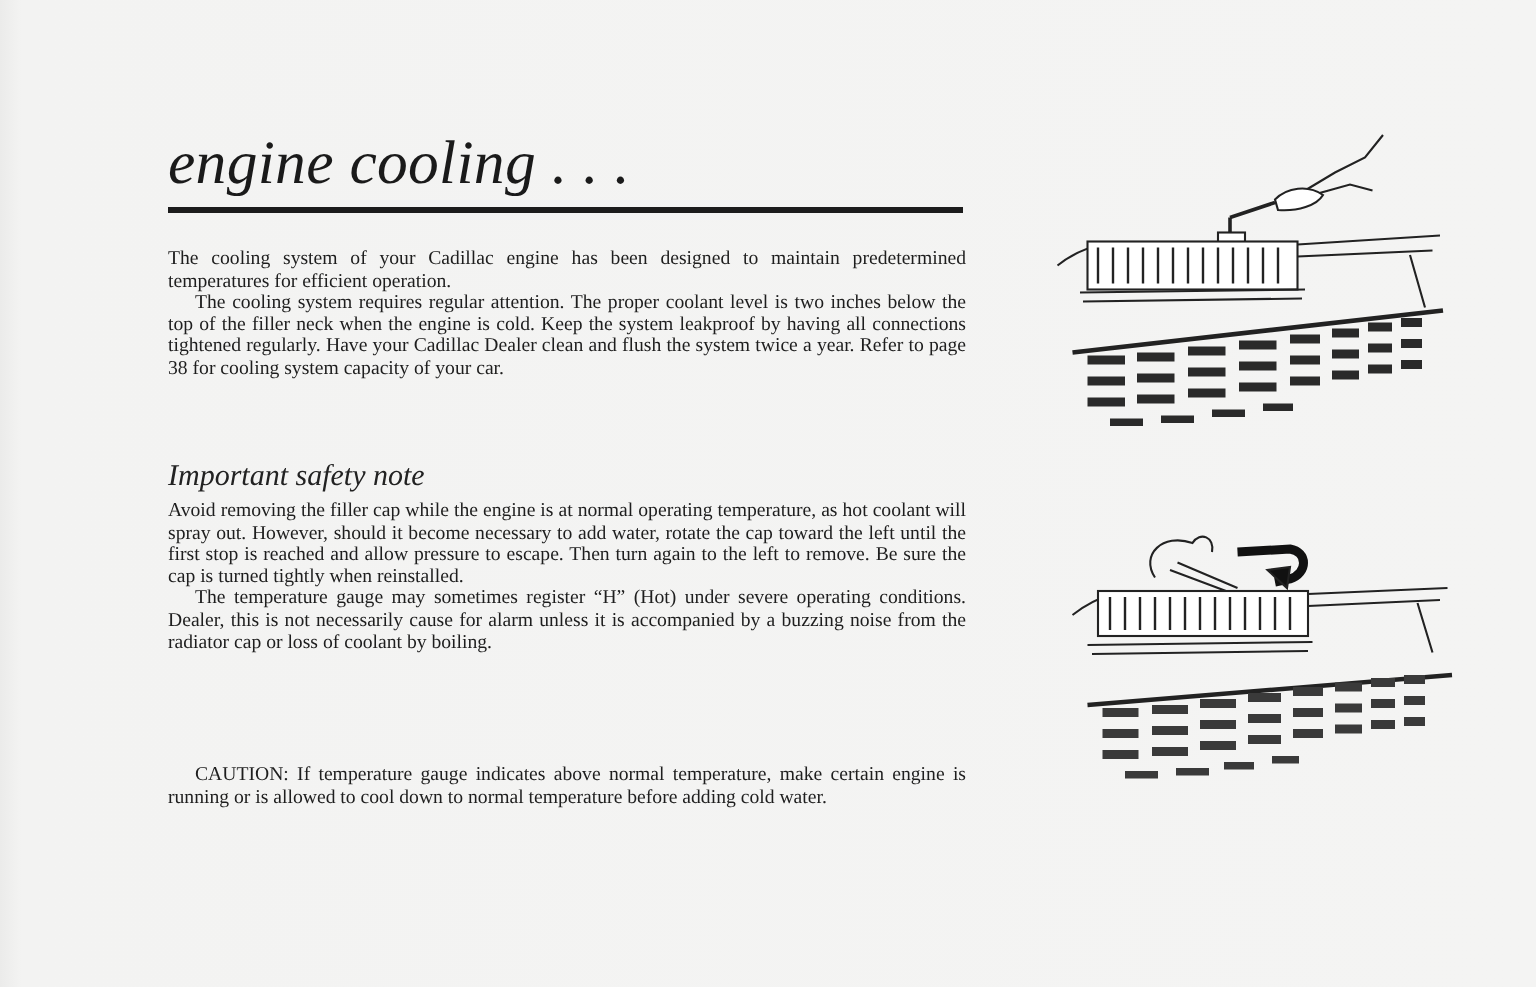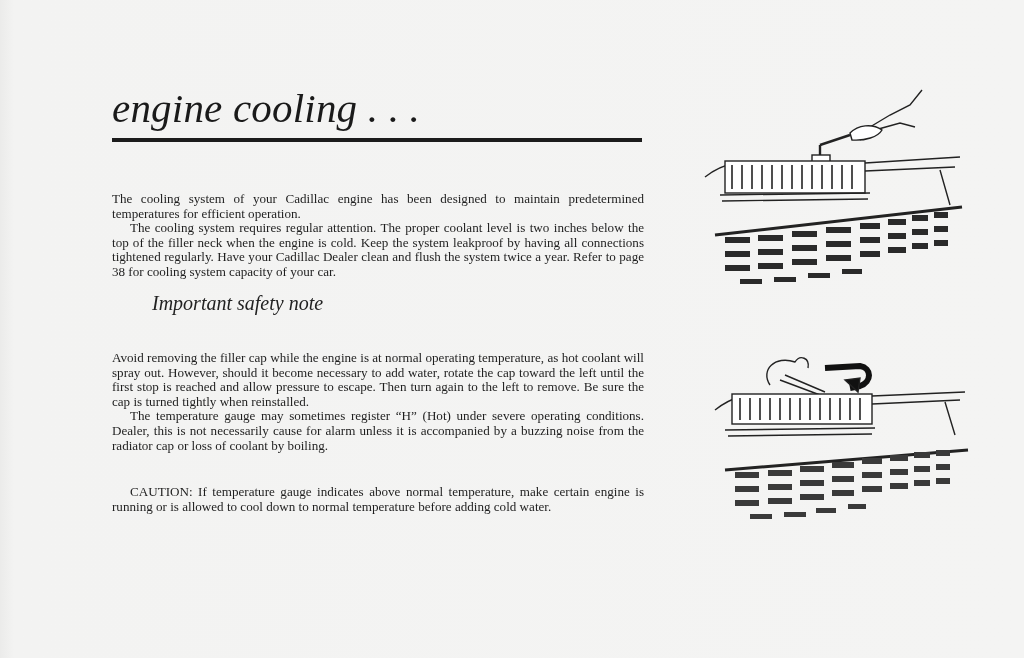--- a/index.html
+++ b/index.html
@@ -18,46 +18,46 @@
   }
   .rule { position:absolute; left:112px; top:138px; width:530px; height:4px; background:#1c1c1c; }
   .body-block {
     position:absolute; left:112px; width:532px;
     font-family:"Liberation Serif", serif; font-size:13.1px; line-height:14.6px;
     text-align:justify; color:#1e1e1e;
   }
   .body-block p { margin:0; text-indent:0; }
   .body-block p.ind { text-indent:18px; }
   .sub {
-    position:absolute; left:112px; top:292px;
-    font-family:"Liberation Serif", serif; font-style:italic; font-size:20px; color:#222;margin-left:40px;
+    position:absolute; left:112px; top:306px;
+    font-family:"Liberation Serif", serif; font-style:italic; font-size:20px; color:#222;
   }
   .pageno { position:absolute; left:500px; top:624px; font-family:"Liberation Sans", sans-serif; font-weight:bold; font-size:14px; color:#333;margin-top:45px; }
   .illus { position:absolute; }
 </style>
 </head>
 <body>
 
 <div class="page">
   <div class="title">engine cooling . . .</div>
   <div class="rule"></div>
 
-  <div class="body-block" style="top:165px;margin-top:27px;">
+  <div class="body-block" style="top:165px;">
     <p>The cooling system of your Cadillac engine has been designed to maintain predetermined temperatures for efficient operation.</p>
     <p class="ind">The cooling system requires regular attention. The proper coolant level is two inches below the top of the filler neck when the engine is cold. Keep the system leakproof by having all connections tightened regularly. Have your Cadillac Dealer clean and flush the system twice a year. Refer to page 38 for cooling system capacity of your car.</p>
   </div>
 
   <div class="sub">Important safety note</div>
 
-  <div class="body-block" style="top:351px;">
+  <div class="body-block" style="top:333px;">
     <p>Avoid removing the filler cap while the engine is at normal operating temperature, as hot coolant will spray out. However, should it become necessary to add water, rotate the cap toward the left until the first stop is reached and allow pressure to escape. Then turn again to the left to remove. Be sure the cap is turned tightly when reinstalled.</p>
     <p class="ind">The temperature gauge may sometimes register “H” (Hot) under severe operating conditions. Dealer, this is not necessarily cause for alarm unless it is accompanied by a buzzing noise from the radiator cap or loss of coolant by boiling.</p>
   </div>
 
-  <div class="body-block" style="top:485px;font-family:Liberation Serif, serif;">
+  <div class="body-block" style="top:509px;font-family:Liberation Serif, serif;">
     <p class="ind">CAUTION: If temperature gauge indicates above normal temperature, make certain engine is running or is allowed to cool down to normal temperature before adding cold water.</p>
   </div>
 
   <svg class="illus" style="left:700px; top:85px;" width="270" height="215" viewBox="0 0 270 215" stroke="#222" fill="none" stroke-width="1.4">
     <path d="M165 45 L190 30 L210 20 L222 5"></path>
     <path d="M160 55 L175 45 L200 38 L215 42"></path>
     <path d="M150 48 C158 40 172 38 182 45 C178 52 165 56 152 55 Z" fill="#fff"></path>
     <path d="M120 60 L150 50" stroke-width="2.4"></path>
     <path d="M120 60 L120 72" stroke-width="2.4"></path>
     <rect x="112" y="70" width="18" height="7" fill="#fff"></rect>

